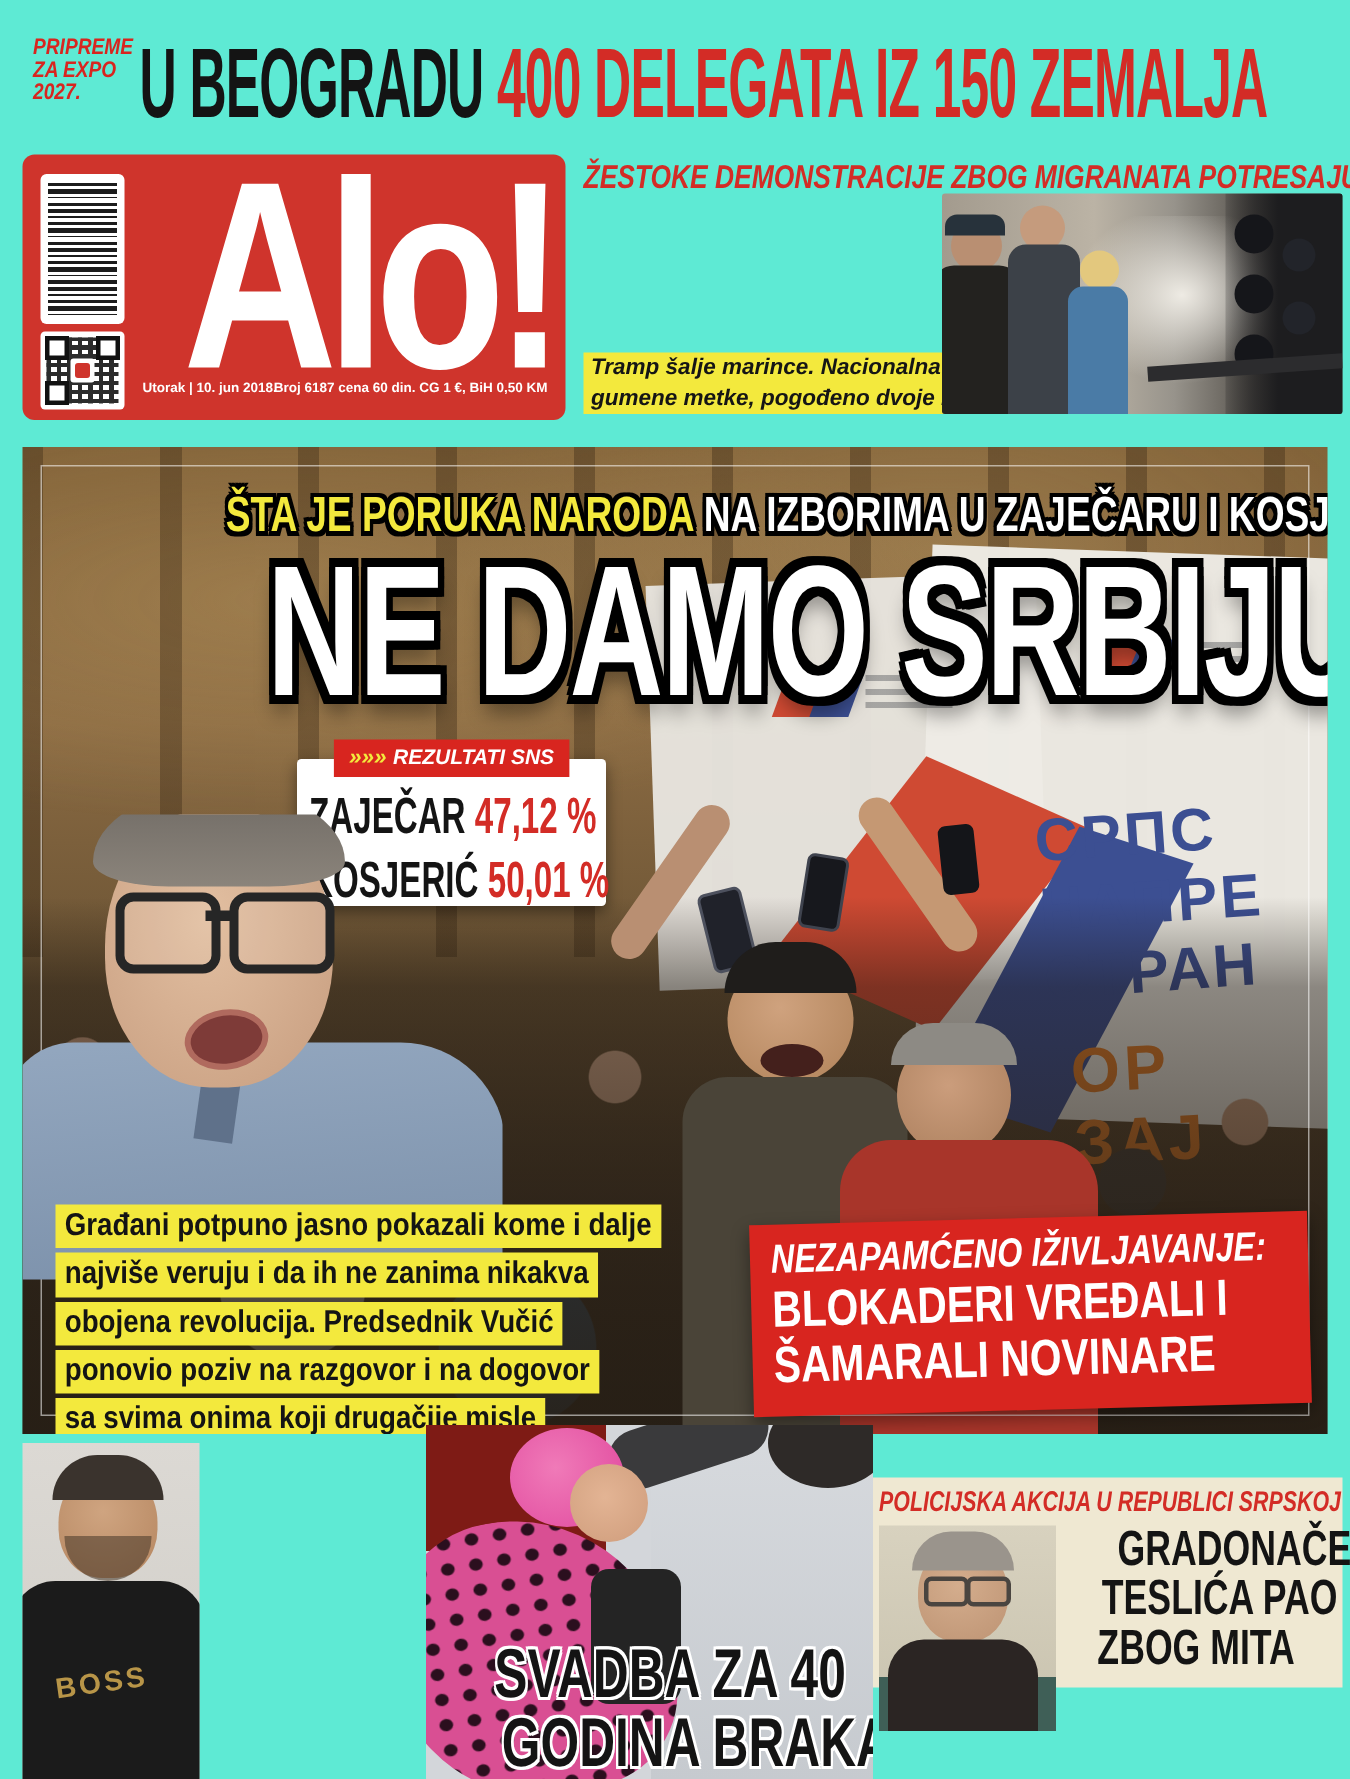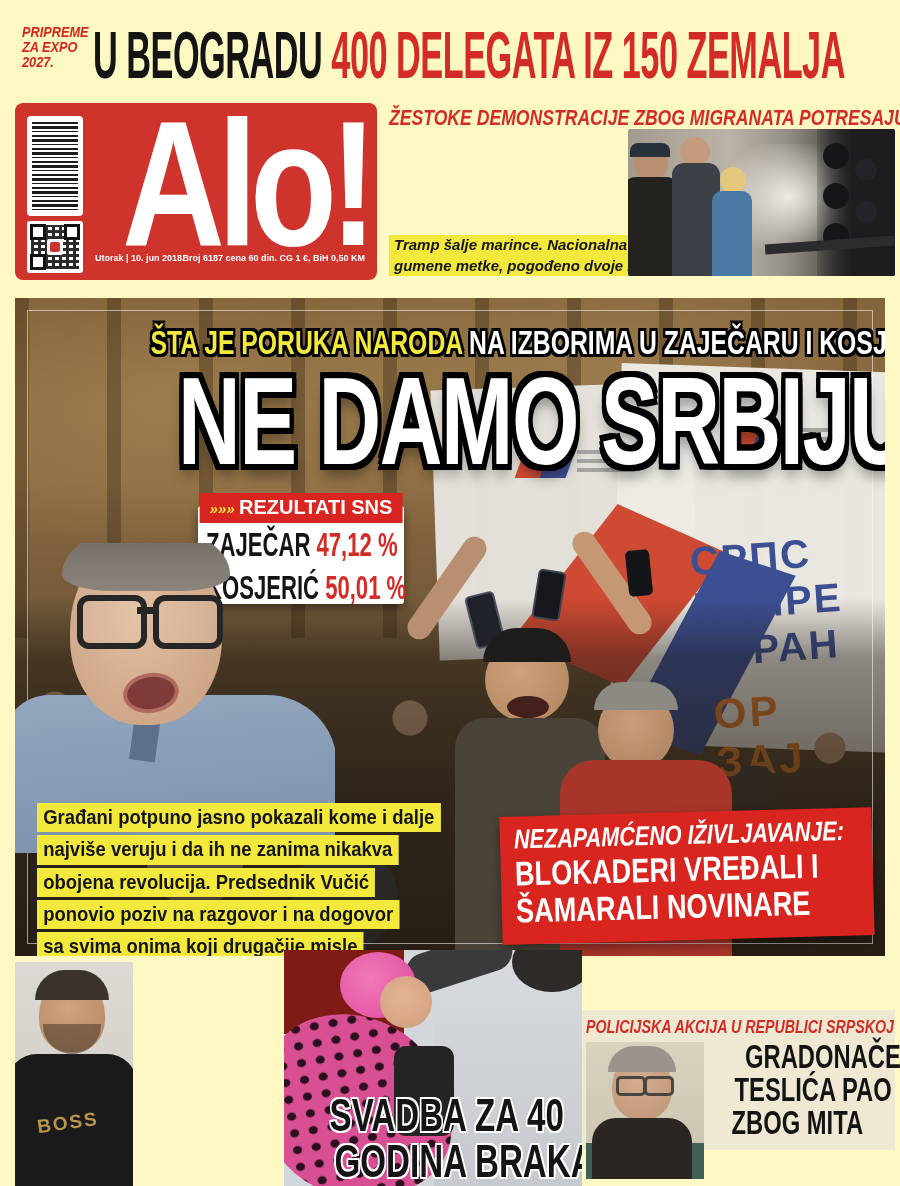--- a/index.html
+++ b/index.html
@@ -1,16 +1,16 @@
 <!DOCTYPE html>
 <html style="--masthead_red: #cf342c; --accent_red: #d8251f; --headline_red: #d32c26; --yellow: #f3e93d; --pink: #e8308a; --cream: #efe8d2; --banner_blue: #3c4f92; --banner_orange: #e07b28;"><head>
 <meta charset="utf-8">
 <style>
   html,body{margin:0;padding:0;background:#f4f4f4;}
-  .page{position:relative;width:900px;height:1186px;background:#fef9c3;overflow:hidden;
+  .page{position:relative;width:900px;height:1186px;background:#5eead4;overflow:hidden;
         font-family:"Liberation Sans", sans-serif;}
   .abs{position:absolute;}
   .cond{display:inline-block;transform-origin:0 50%;white-space:nowrap;}
   .condc{display:inline-block;transform-origin:50% 50%;white-space:nowrap;}
   .o3{text-shadow:-3px -3px 0 #000,3px -3px 0 #000,-3px 3px 0 #000,3px 3px 0 #000,
       0 -3px 0 #000,0 3px 0 #000,-3px 0 0 #000,3px 0 0 #000;}
   .o6{text-shadow:-6px -6px 0 #000,6px -6px 0 #000,-6px 6px 0 #000,6px 6px 0 #000,
       0 -6px 0 #000,0 6px 0 #000,-6px 0 0 #000,6px 0 0 #000,
       -4px -6px 0 #000,4px 6px 0 #000,0 12px 16px rgba(0,0,0,.4);}
   .ow{text-shadow:-2px -2px 0 #fff,2px -2px 0 #fff,-2px 2px 0 #fff,2px 2px 0 #fff,
@@ -167,21 +167,21 @@
     <div class="abs" style="left:0;top:58px;width:870px;text-align:center;">
       <span class="condc o6" style="transform:scaleX(.70);font-weight:900;font-size:124px;line-height:1.05;
             color:#ffffff;letter-spacing:-2px;">NE DAMO SRBIJU!</span>
     </div>
 
     <div class="abs" style="left:183px;top:208px;width:206px;height:98px;background:#ffffff;border-radius:3px;
          box-shadow:0 4px 10px rgba(0,0,0,.45);">
       <div class="abs" style="left:50%;top:-13px;transform:translateX(-50%);background:var(--accent_red,#d8251f);
            padding:3px 10px 4px;white-space:nowrap;">
         <span style="font-style:italic;font-weight:900;font-size:15px;color:var(--yellow,#f3e93d);">»»»</span>
-        <span style="font-weight:900;font-size:20px;color:#ffffff;">REZULTATI SNS</span>
+        <span style="font-style:italic;font-weight:900;font-size:14px;color:#ffffff;">REZULTATI SNS</span>
       </div>
       <div class="abs" style="left:8px;top:20px;line-height:36px;white-space:nowrap;">
         <span class="cond" style="transform:scaleX(.65);font-weight:900;font-size:34px;">
           <span style="color:#141414;">ZAJEČAR</span>
           <span style="color:var(--headline_red,#d32c26);">47,12 %</span>
         </span><br>
         <span class="cond" style="transform:scaleX(.65);font-weight:900;font-size:34px;">
           <span style="color:#141414;">KOSJERIĆ</span>
           <span style="color:var(--headline_red,#d32c26);">50,01 %</span>
         </span>
@@ -237,21 +237,21 @@
          background-color:#d94f93;background-image:radial-gradient(#2b0f1e 0 4px,transparent 5px);background-size:19px 17px;"></div>
     <div class="shape" style="left:56px;top:2px;width:76px;height:66px;border-radius:50%;background:radial-gradient(circle at 40% 40%,#f07ab8,#e0489d);"></div>
     <div class="shape" style="left:96px;top:26px;width:52px;height:52px;border-radius:50%;background:radial-gradient(circle at 45% 42%,#e3b494,#cf9d7c);"></div>
     <div class="shape" style="left:110px;top:96px;width:60px;height:90px;background:#242424;border-radius:12px;"></div>
     <div class="abs" style="left:0;top:142px;width:298px;text-align:center;">
       <span class="condc ow" style="transform:scaleX(.72);font-weight:900;font-size:46px;line-height:1.0;color:#141414;">SVADBA ZA 40</span><br>
       <span class="condc ow" style="transform:scaleX(.72);font-weight:900;font-size:46px;line-height:1.0;color:#141414;">GODINA BRAKA</span>
     </div>
   </div>
 
-  <div class="abs" style="left:578px;top:1010px;width:317px;height:140px;background:var(--cream,#efe8d2);">
+  <div class="abs" style="left:578px;top:985px;width:317px;height:140px;background:var(--cream,#efe8d2);">
     <div class="abs" style="left:8px;top:6px;">
       <span class="cond" style="transform:scaleX(.75);font-style:italic;font-weight:900;font-size:19px;color:var(--headline_red,#d32c26);">POLICIJSKA AKCIJA U REPUBLICI SRPSKOJ</span>
     </div>
     <div class="abs photo" style="left:8px;top:32px;width:118px;height:137px;background:linear-gradient(180deg,#d8d2bf,#c8c2ae);">
       <div class="shape" style="left:0;bottom:0;width:118px;height:36px;background:#3f5f57;"></div>
       <div class="shape" style="left:26px;top:12px;width:60px;height:66px;border-radius:50% 50% 45% 45%;background:radial-gradient(circle at 45% 42%,#d4ad8d,#bd9373);"></div>
       <div class="shape" style="left:22px;top:4px;width:68px;height:26px;border-radius:34px 34px 0 0;background:#9a948c;"></div>
       <div class="shape" style="left:30px;top:34px;width:24px;height:14px;border:3px solid #4a4540;border-radius:5px;"></div>
       <div class="shape" style="left:58px;top:34px;width:24px;height:14px;border:3px solid #4a4540;border-radius:5px;"></div>
       <div class="shape" style="left:6px;top:76px;width:100px;height:61px;border-radius:24px 24px 0 0;background:#2b2523;"></div>

